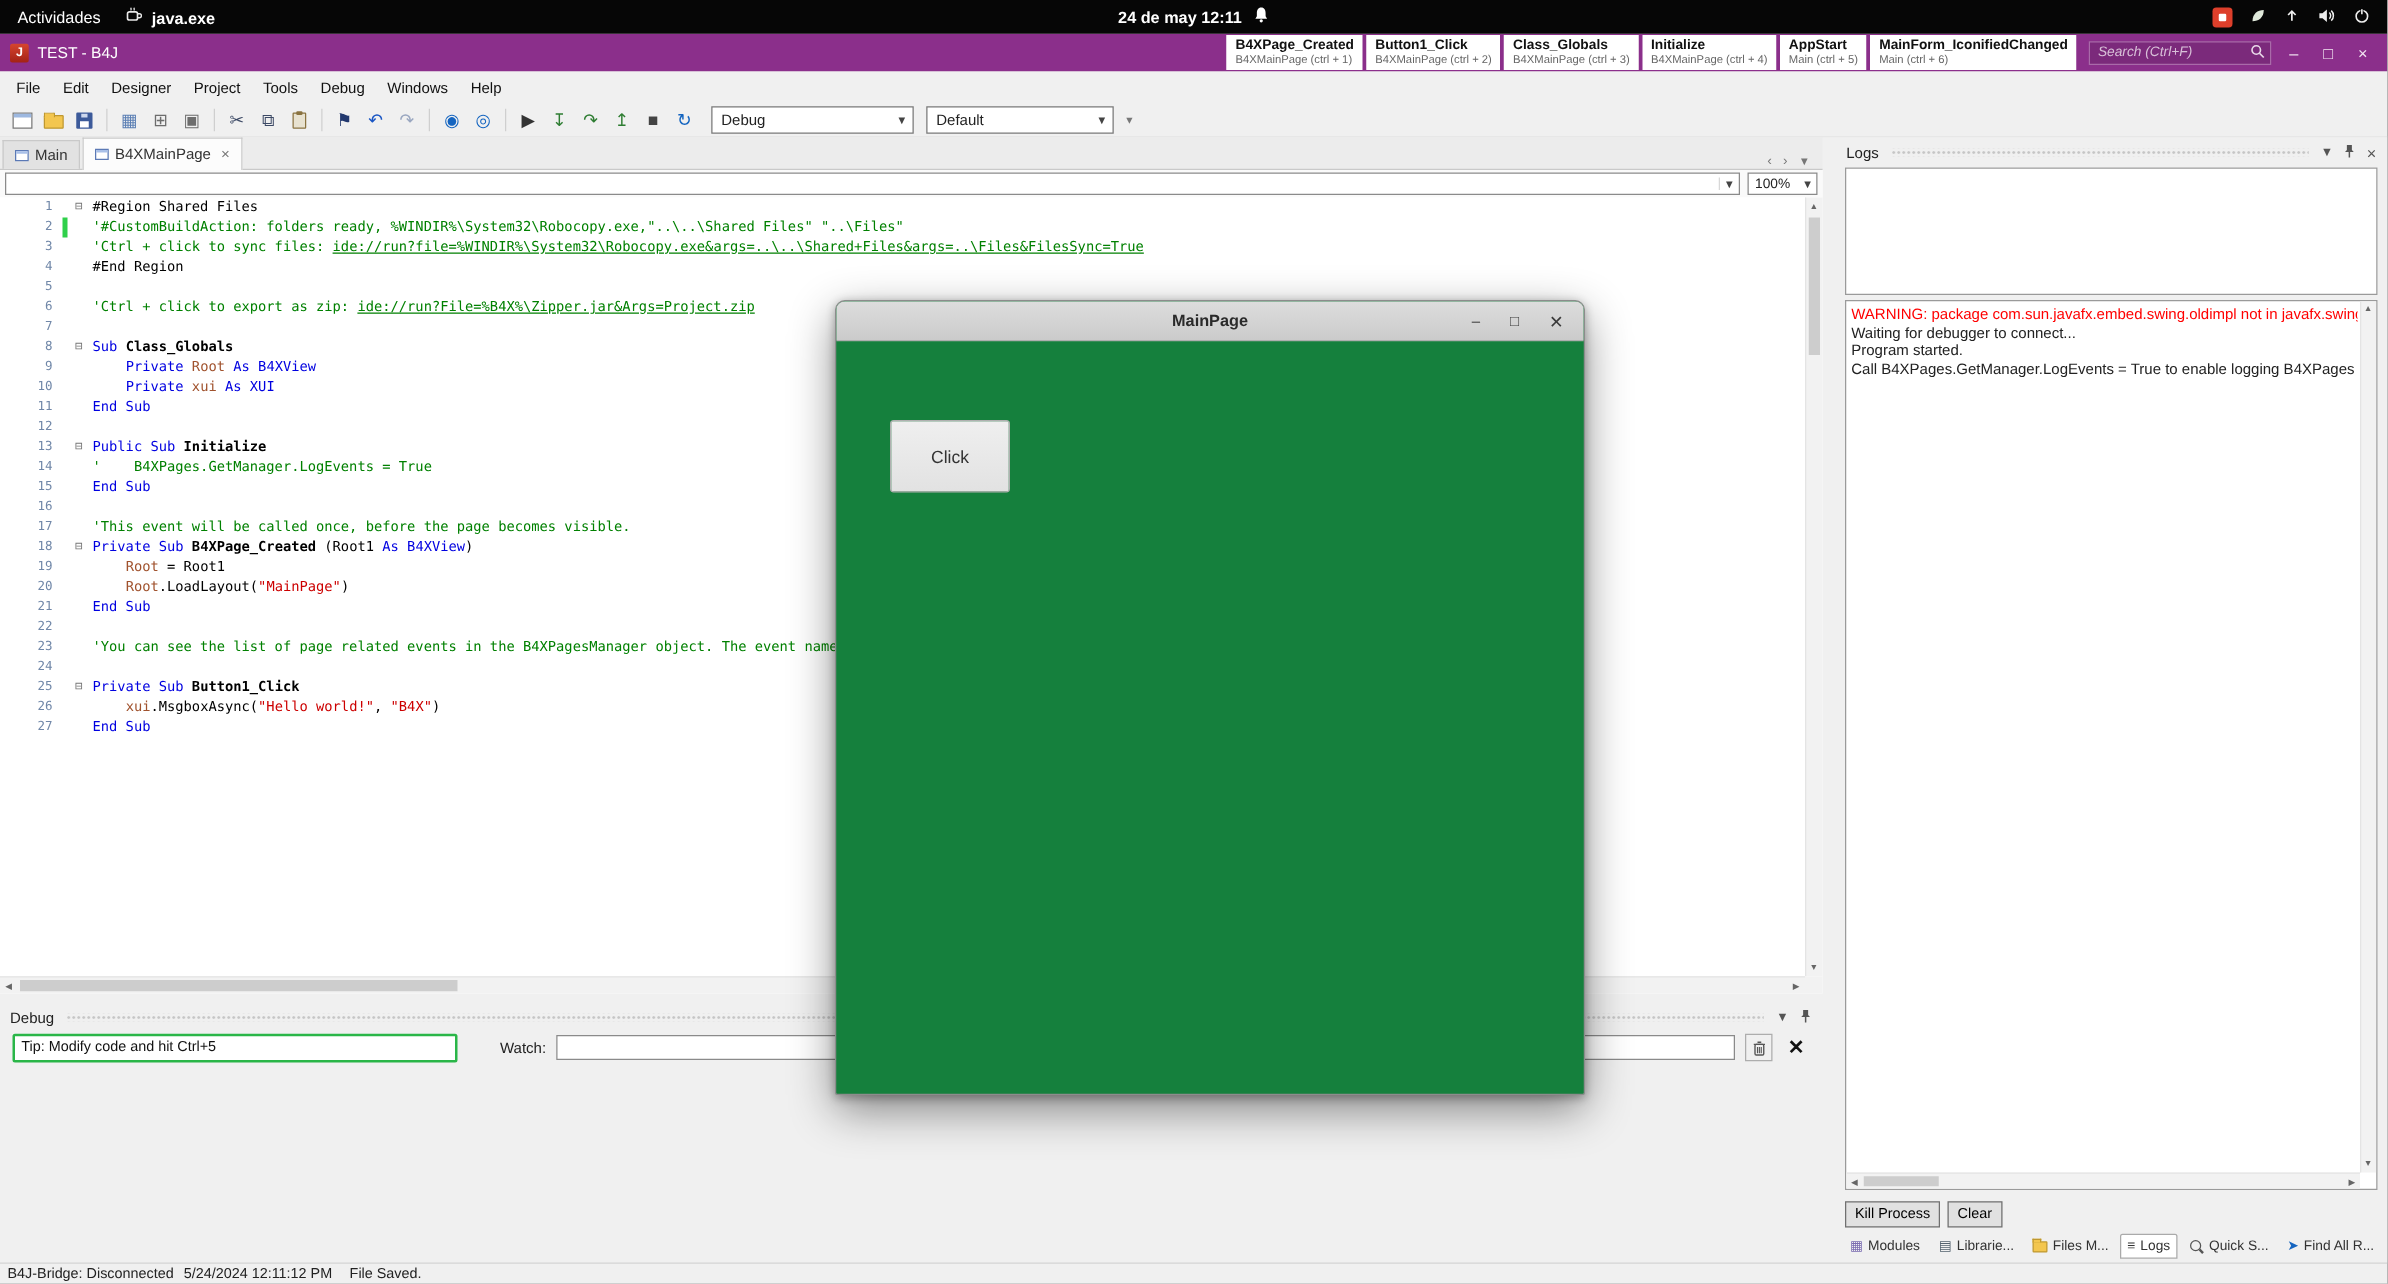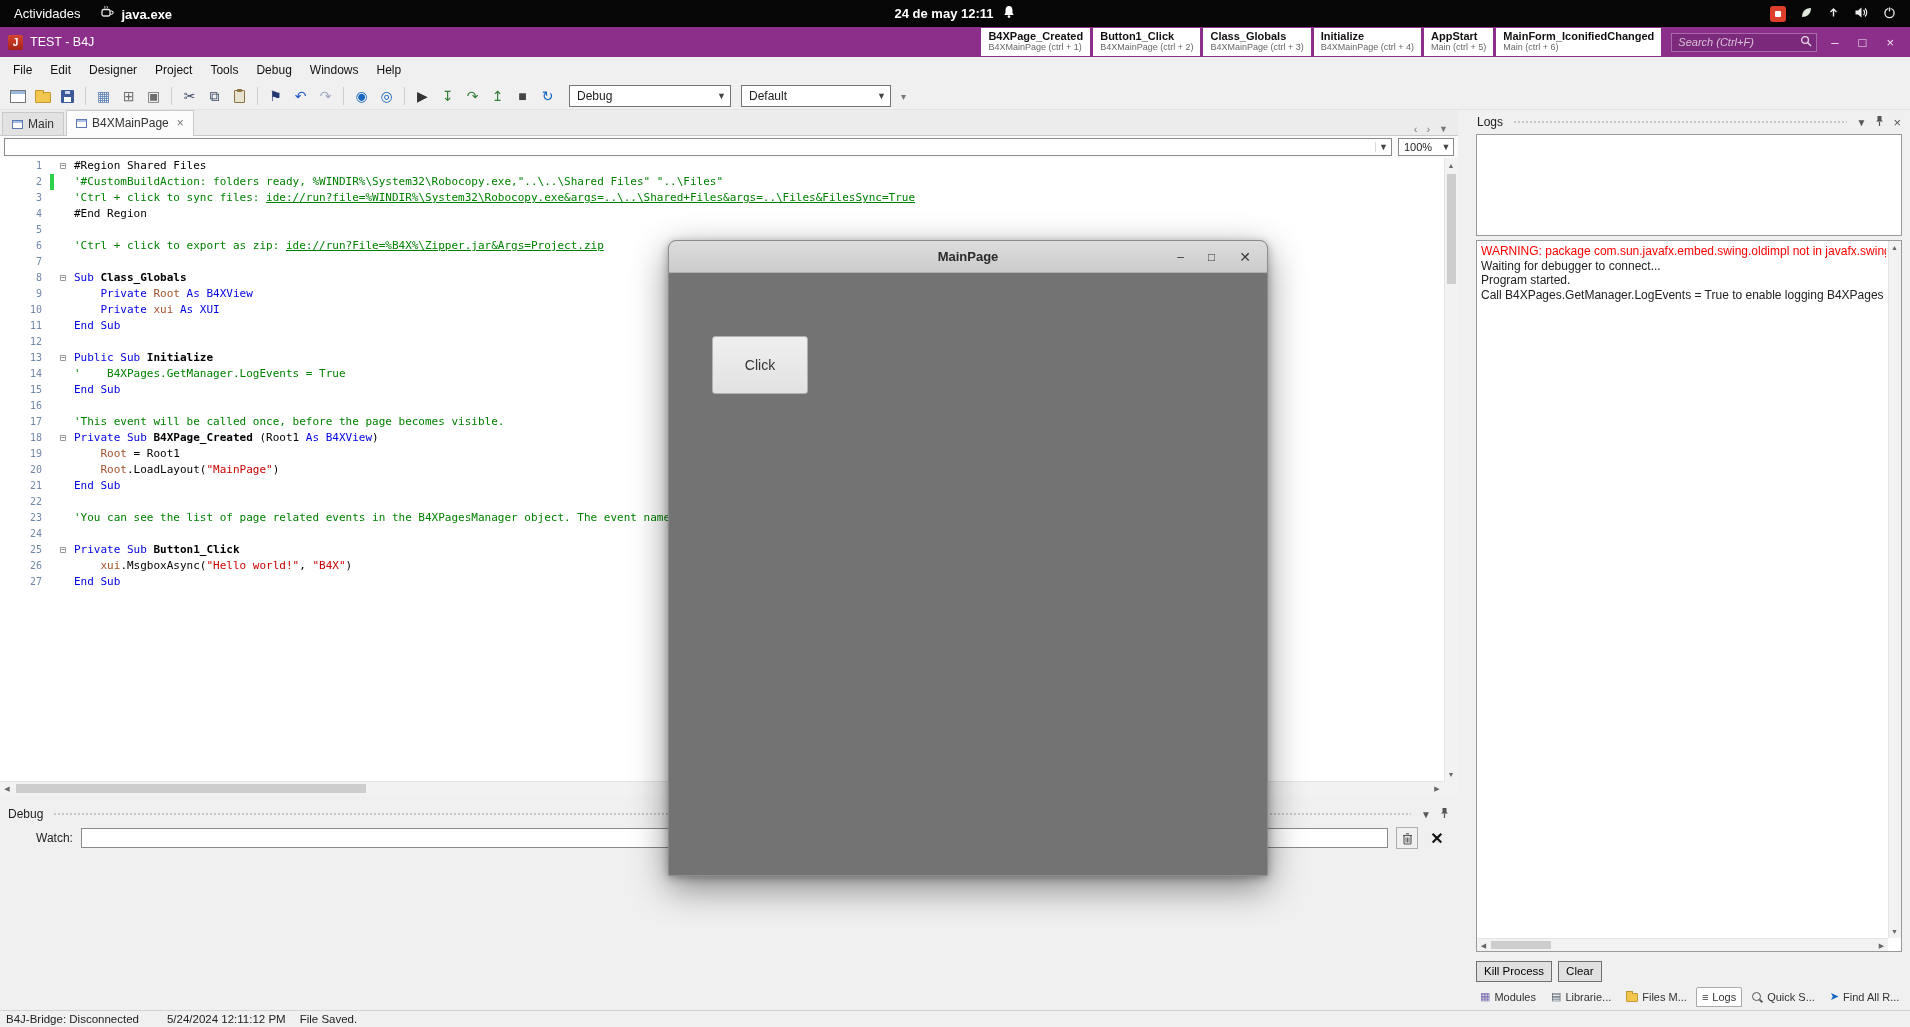--- a/index.html
+++ b/index.html
@@ -132,24 +132,24 @@
 .ltab.active{background:#fff;border:1px solid #aaa;border-radius:2px 2px 0 0}
 .ltab-g{font-size:11px}
 .ic-folder-sm{width:12px;height:9px;background:#f3c64f;border:1px solid #bf9830;border-radius:1px;position:relative;display:inline-block}
 .ic-folder-sm::before{content:"";position:absolute;top:-3px;left:-1px;width:5px;height:2px;background:#f3c64f;border:1px solid #bf9830;border-bottom:none}
 .ic-mag{width:12px;height:12px;position:relative;display:inline-block}
 .ic-mag::before{content:"";position:absolute;left:1px;top:1px;width:7px;height:7px;border:1.5px solid #555;border-radius:50%}
 .ic-mag::after{content:"";position:absolute;right:0;bottom:1px;width:4px;height:2px;background:#555;transform:rotate(45deg)}
 
 
 #statusbar{position:absolute;left:0;right:0;bottom:0;height:17px;background:#f0f0f0;border-top:1px solid #d4d4d4;display:flex;align-items:center;font-size:11.5px;color:#222}
-#sb-bridge{margin-left:6px}#sb-time{margin-left:28px}#sb-saved{margin-left:14px}
-
-
-#mainpage-window{position:absolute;left:668px;top:240px;width:600px;height:636px;background:#737373;border-radius:8px 8px 2px 2px;box-shadow:0 12px 36px rgba(0,0,0,.45),0 2px 8px rgba(0,0,0,.3);z-index:60;overflow:hidden;border:1px solid #8c8c8c}
+#sb-bridge{margin-left:6px}#sb-time{margin-left:8px}#sb-saved{margin-left:14px}
+
+
+#mainpage-window{position:absolute;left:668px;top:240px;width:600px;height:636px;background:#15803d;border-radius:8px 8px 2px 2px;box-shadow:0 12px 36px rgba(0,0,0,.45),0 2px 8px rgba(0,0,0,.3);z-index:60;overflow:hidden;border:1px solid #8c8c8c}
 #mp-titlebar{height:32px;background:linear-gradient(#dddddd,#cbcbcb);border-bottom:1px solid #aeaeae;display:flex;align-items:center;position:relative}
 #mp-title{position:absolute;left:0;right:0;text-align:center;font-size:13px;font-weight:600;color:#2a2a2a}
 #mp-controls{margin-left:auto;display:flex;gap:24px;padding-right:16px;color:#3a3a3a;font-size:12px;z-index:1;align-items:center}
 #mp-click-btn{position:absolute;left:43px;top:95px;width:96px;height:58px;background:linear-gradient(#efefef,#e2e2e2);border:1px solid #b0b0b0;border-radius:3px;font-size:14px;color:#333;font-family:"Liberation Sans",sans-serif}
 </style>
 </head>
 <body>
 
 <div id="app">
 
@@ -380,20 +380,21 @@
           <span class="grip"></span>
           <span class="ph-icons">
             <span>▼</span>
             <span><svg width="11" height="12" viewBox="0 0 11 12">
                   <path d="M3.5 1 h4 v4 l1.5 1.5 h-7 L3.5 5 Z" fill="#555"></path>
                   <line x1="5.5" y1="6.5" x2="5.5" y2="11" stroke="#555" stroke-width="1.2"></line>
                 </svg></span>
           </span>
         </div>
         <div id="debug-row">
+          <input id="tip-input" readonly="" value="Tip: Modify code and hit Ctrl+5" style="">
           <span id="watch-label">Watch:</span>
           <input id="watch-input" style="">
           <span class="sq-btn">
               <svg width="11" height="13" viewBox="0 0 11 13">
                 <rect x="2" y="3.5" width="7" height="8.5" rx="1" fill="none" stroke="#555" stroke-width="1.1"></rect>
                 <line x1="1" y1="3.5" x2="10" y2="3.5" stroke="#555" stroke-width="1.1"></line>
                 <line x1="4" y1="1.8" x2="7" y2="1.8" stroke="#555" stroke-width="1.1"></line>
                 <line x1="4" y1="5.5" x2="4" y2="10.5" stroke="#555" stroke-width="0.9"></line>
                 <line x1="5.5" y1="5.5" x2="5.5" y2="10.5" stroke="#555" stroke-width="0.9"></line>
                 <line x1="7" y1="5.5" x2="7" y2="10.5" stroke="#555" stroke-width="0.9"></line>

